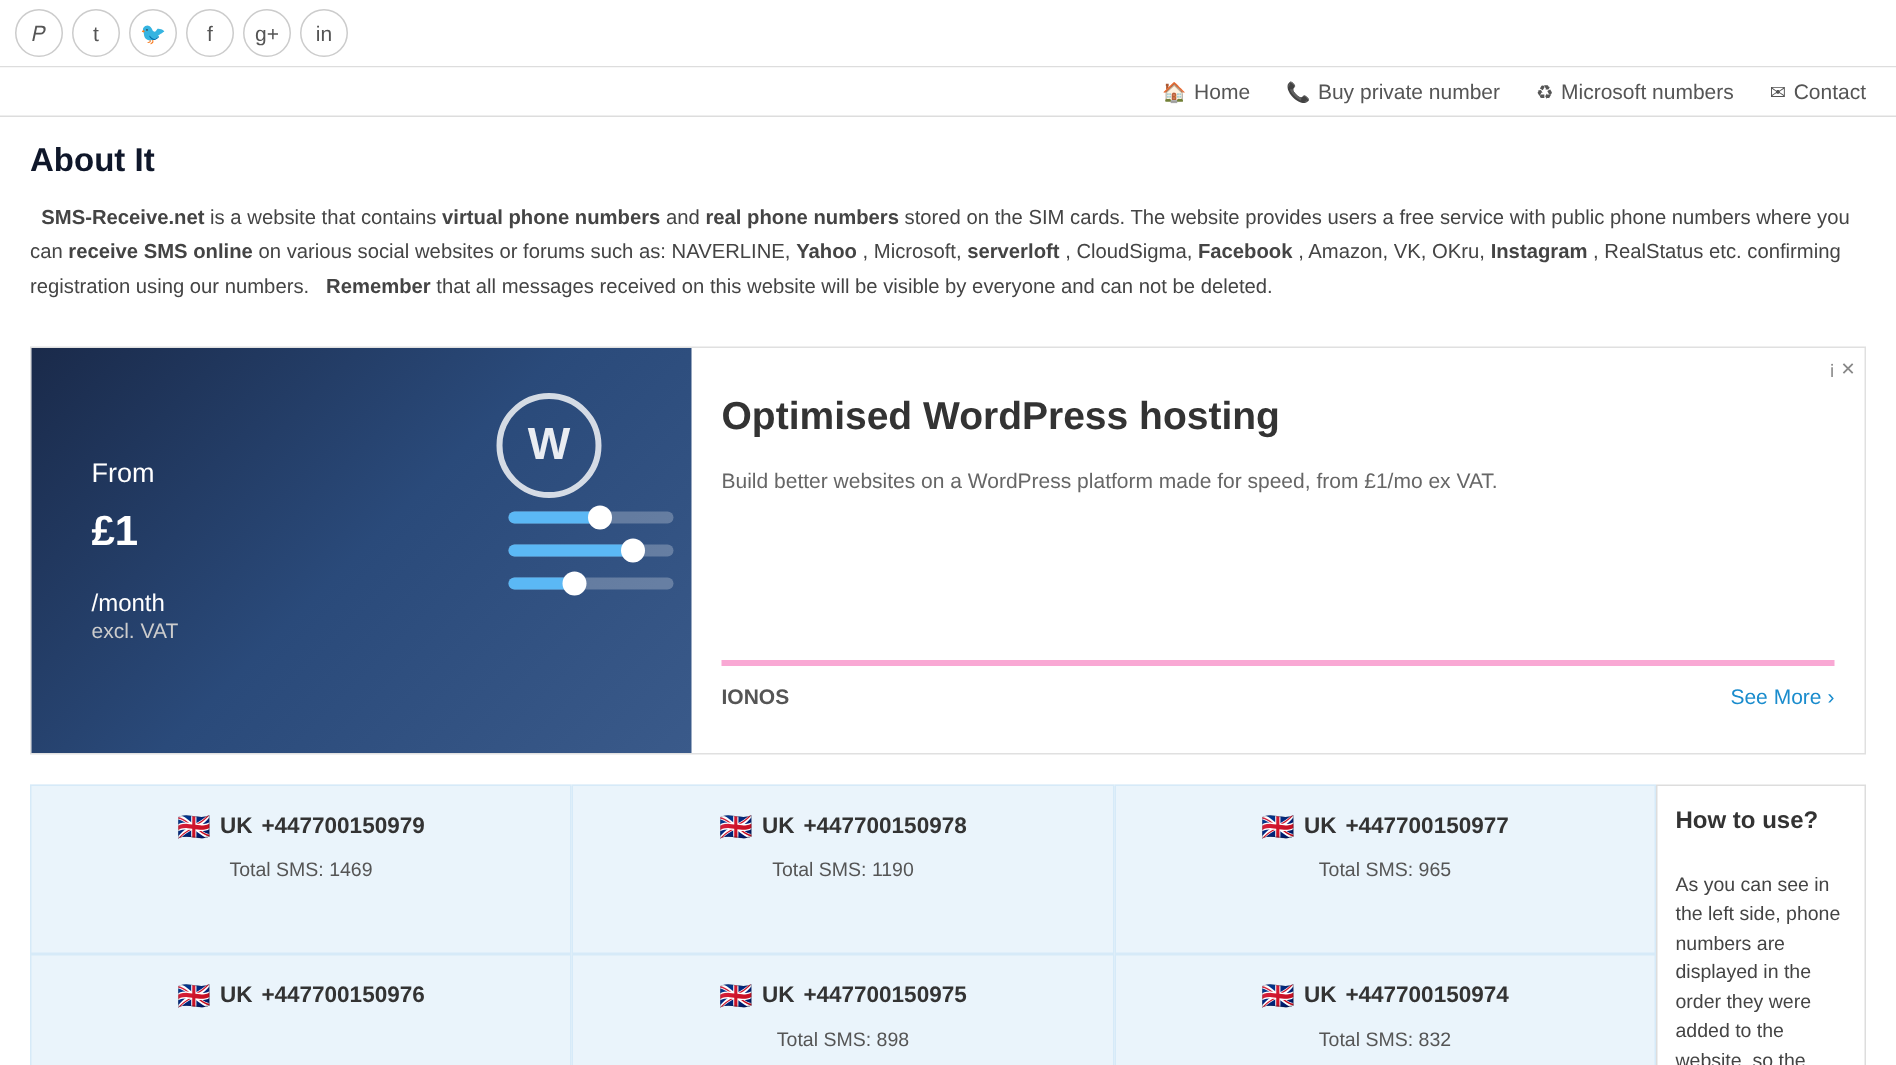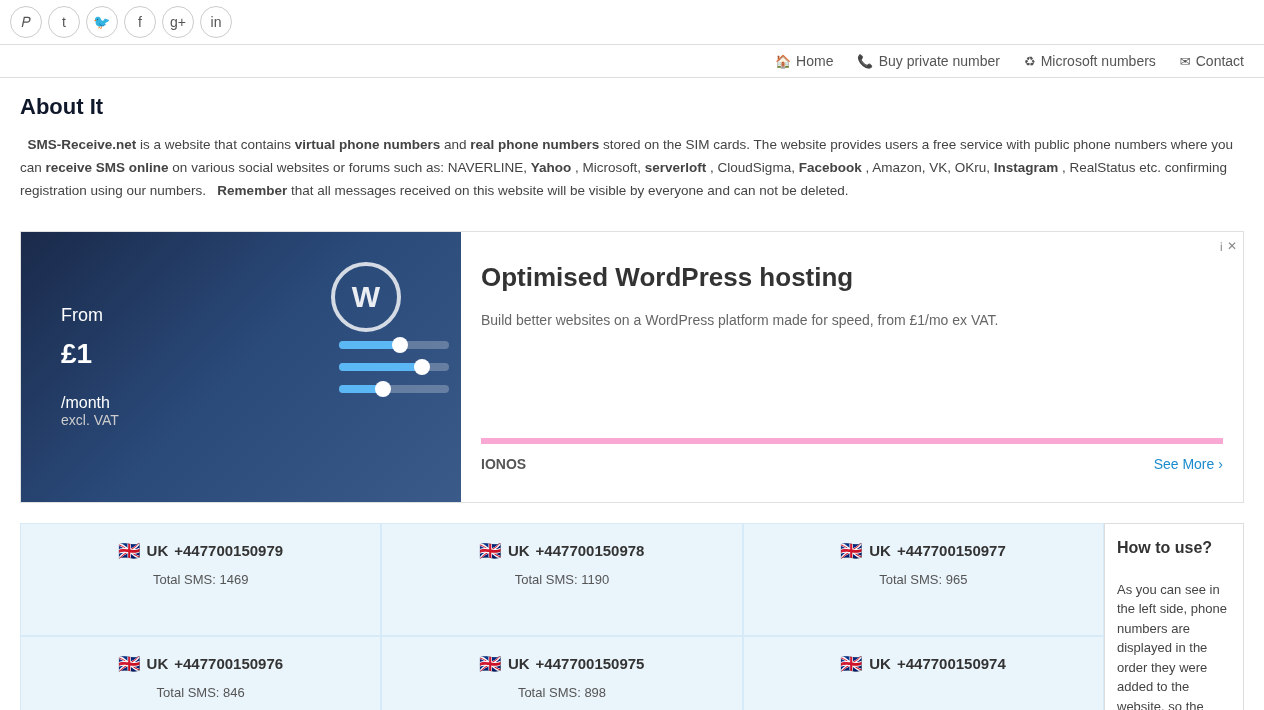--- a/index.html
+++ b/index.html
@@ -151,21 +151,21 @@
     }
     .ad-right-desc {
       font-size: 14px;
       color: #666;
       line-height: 1.6;
     }
     .ad-footer {
       display: flex;
       justify-content: space-between;
       align-items: center;
-      border-top: 6px solid #f9a8d4;
+      border-top: 4px solid #f9a8d4;
       padding-top: 12px;
       margin-top: 20px;
     }
     .ad-brand {
       font-size: 14px;
       color: #555;
       font-weight: bold;
     }
     .see-more-link {
       color: #1a8ccd;
@@ -379,42 +379,42 @@
         <span>Total SMS:</span>
         <span> 965</span>
       </div>
     </div>
         <div class="number-card">
       <div class="number-header">
         <span class="flag">🇬🇧</span>
         <span>UK</span>
         <span>+447700150976</span>
       </div>
-      <div class="sms-count">
-        <span>Total SMS:</span>
-        <span> 846</span>
-      </div>
     </div>
         <div class="number-card">
       <div class="number-header">
         <span class="flag">🇬🇧</span>
         <span>UK</span>
         <span>+447700150975</span>
       </div>
       <div class="sms-count">
         <span>Total SMS:</span>
         <span> 898</span>
       </div>
     </div>
         <div class="number-card">
       <div class="number-header">
         <span class="flag">🇬🇧</span>
         <span>UK</span>
         <span>+447700150974</span>
       </div>
+      <div class="sms-count">
+        <span>Total SMS:</span>
+        <span> 832</span>
+      </div>
     </div>
       </div>
     <div class="how-to-use">
       <div class="how-to-title">How to use?</div>
       <div>As you can see in the left side, phone numbers are displayed in the order they were added to the website, so the numbers at the</div>
     </div>
   </div>
 
 </div>
 

